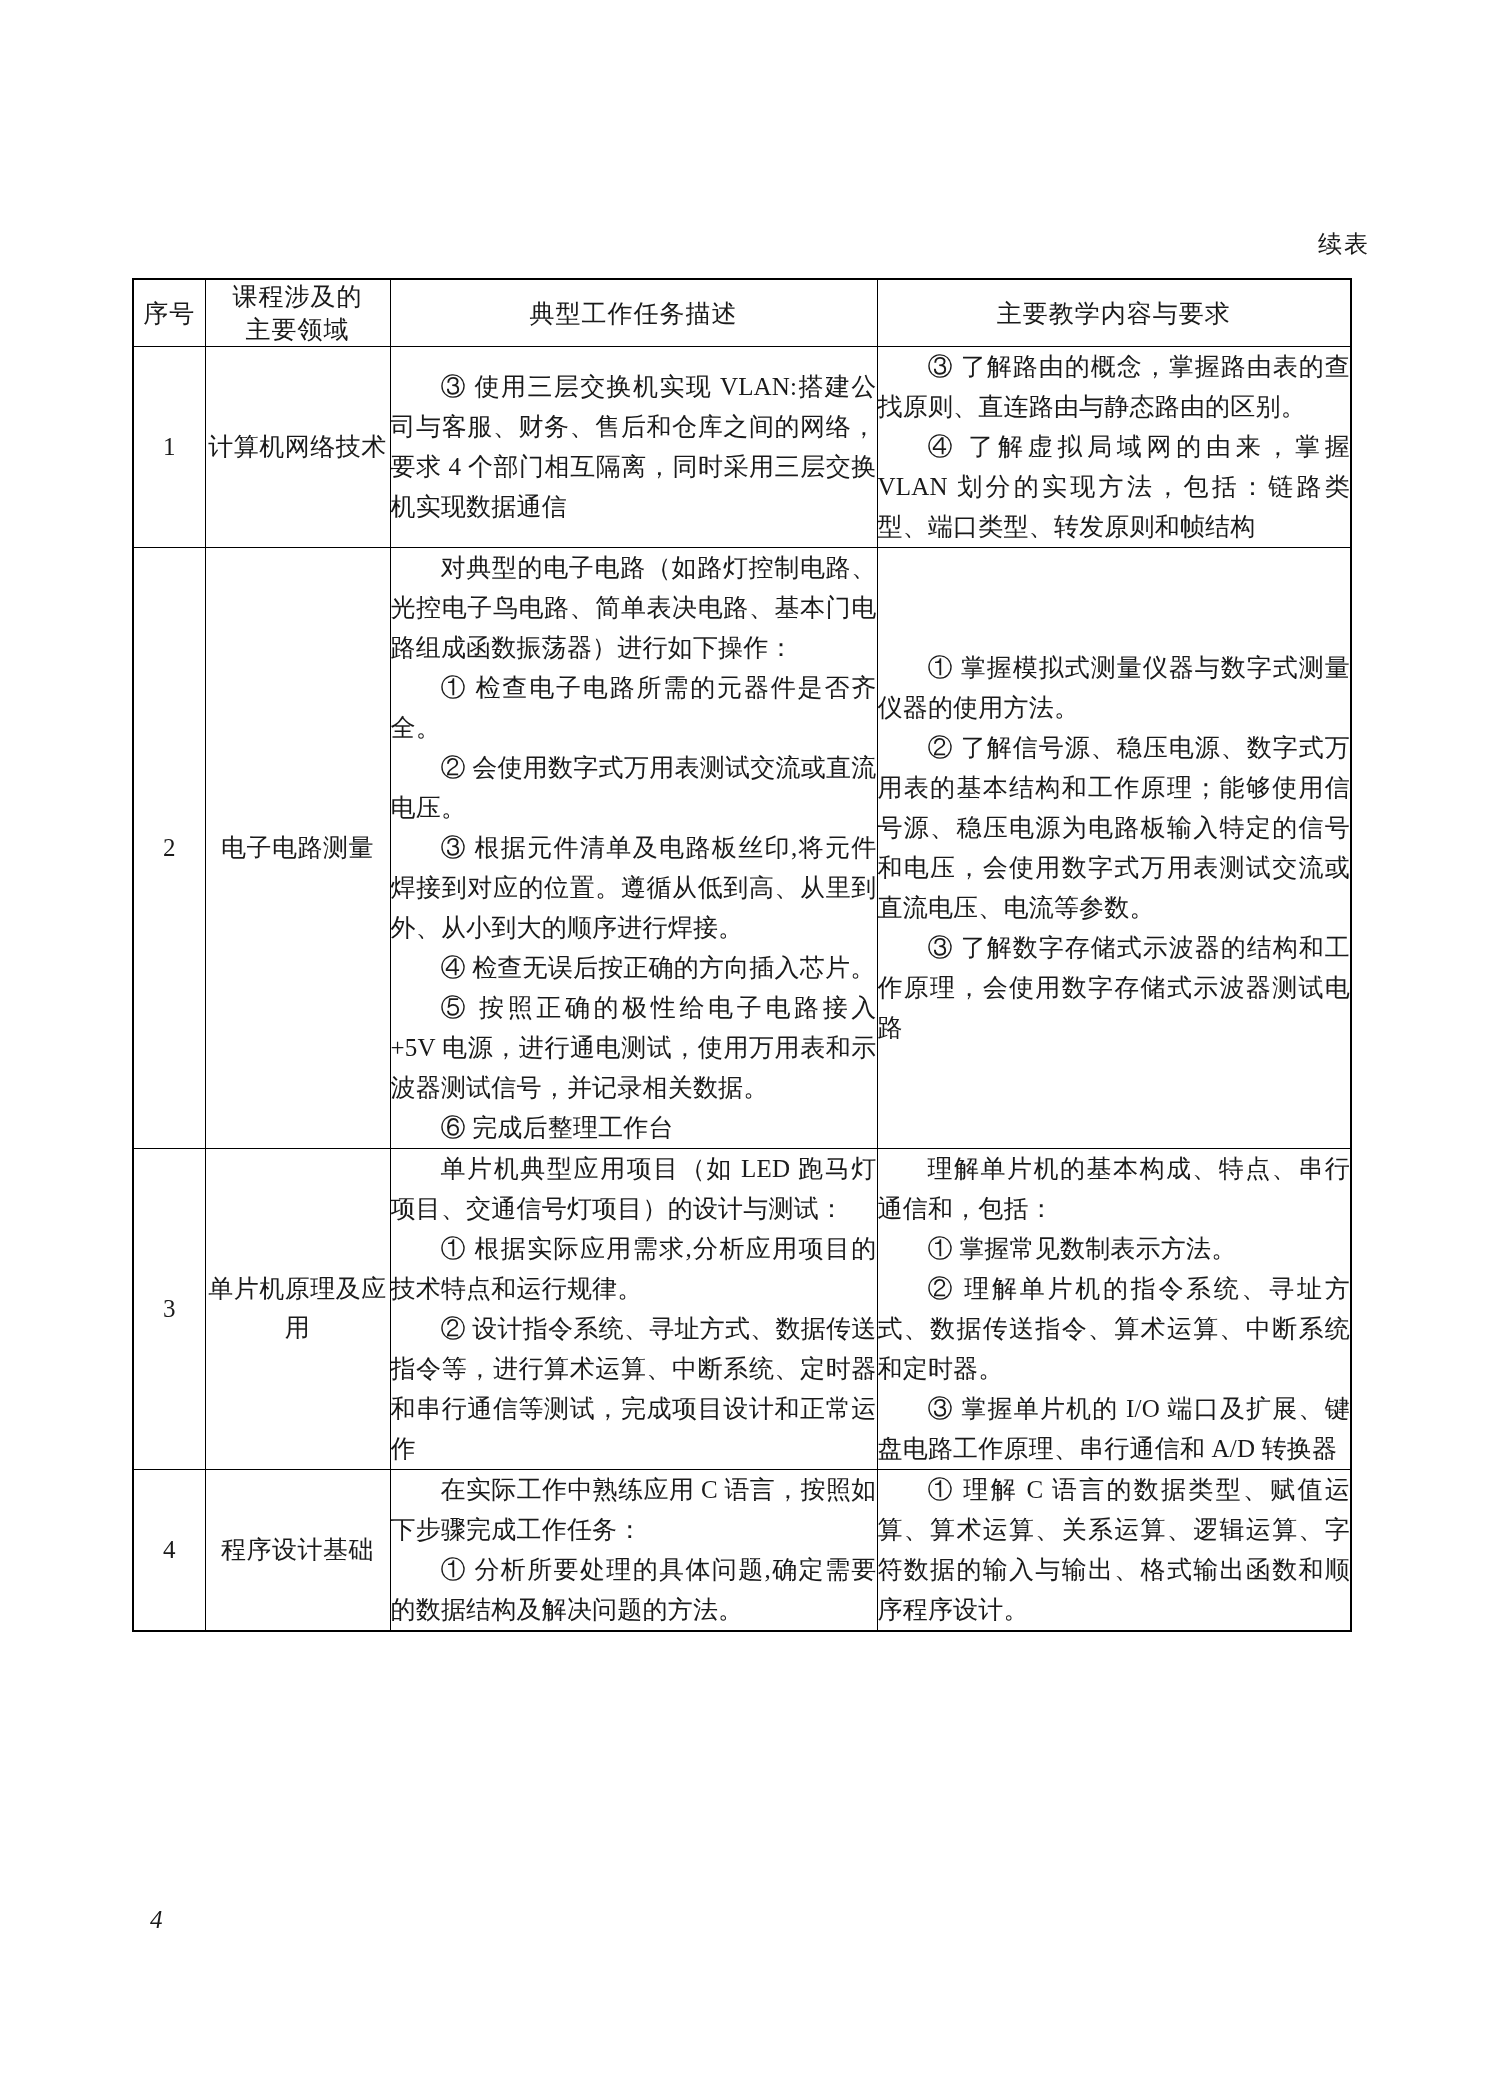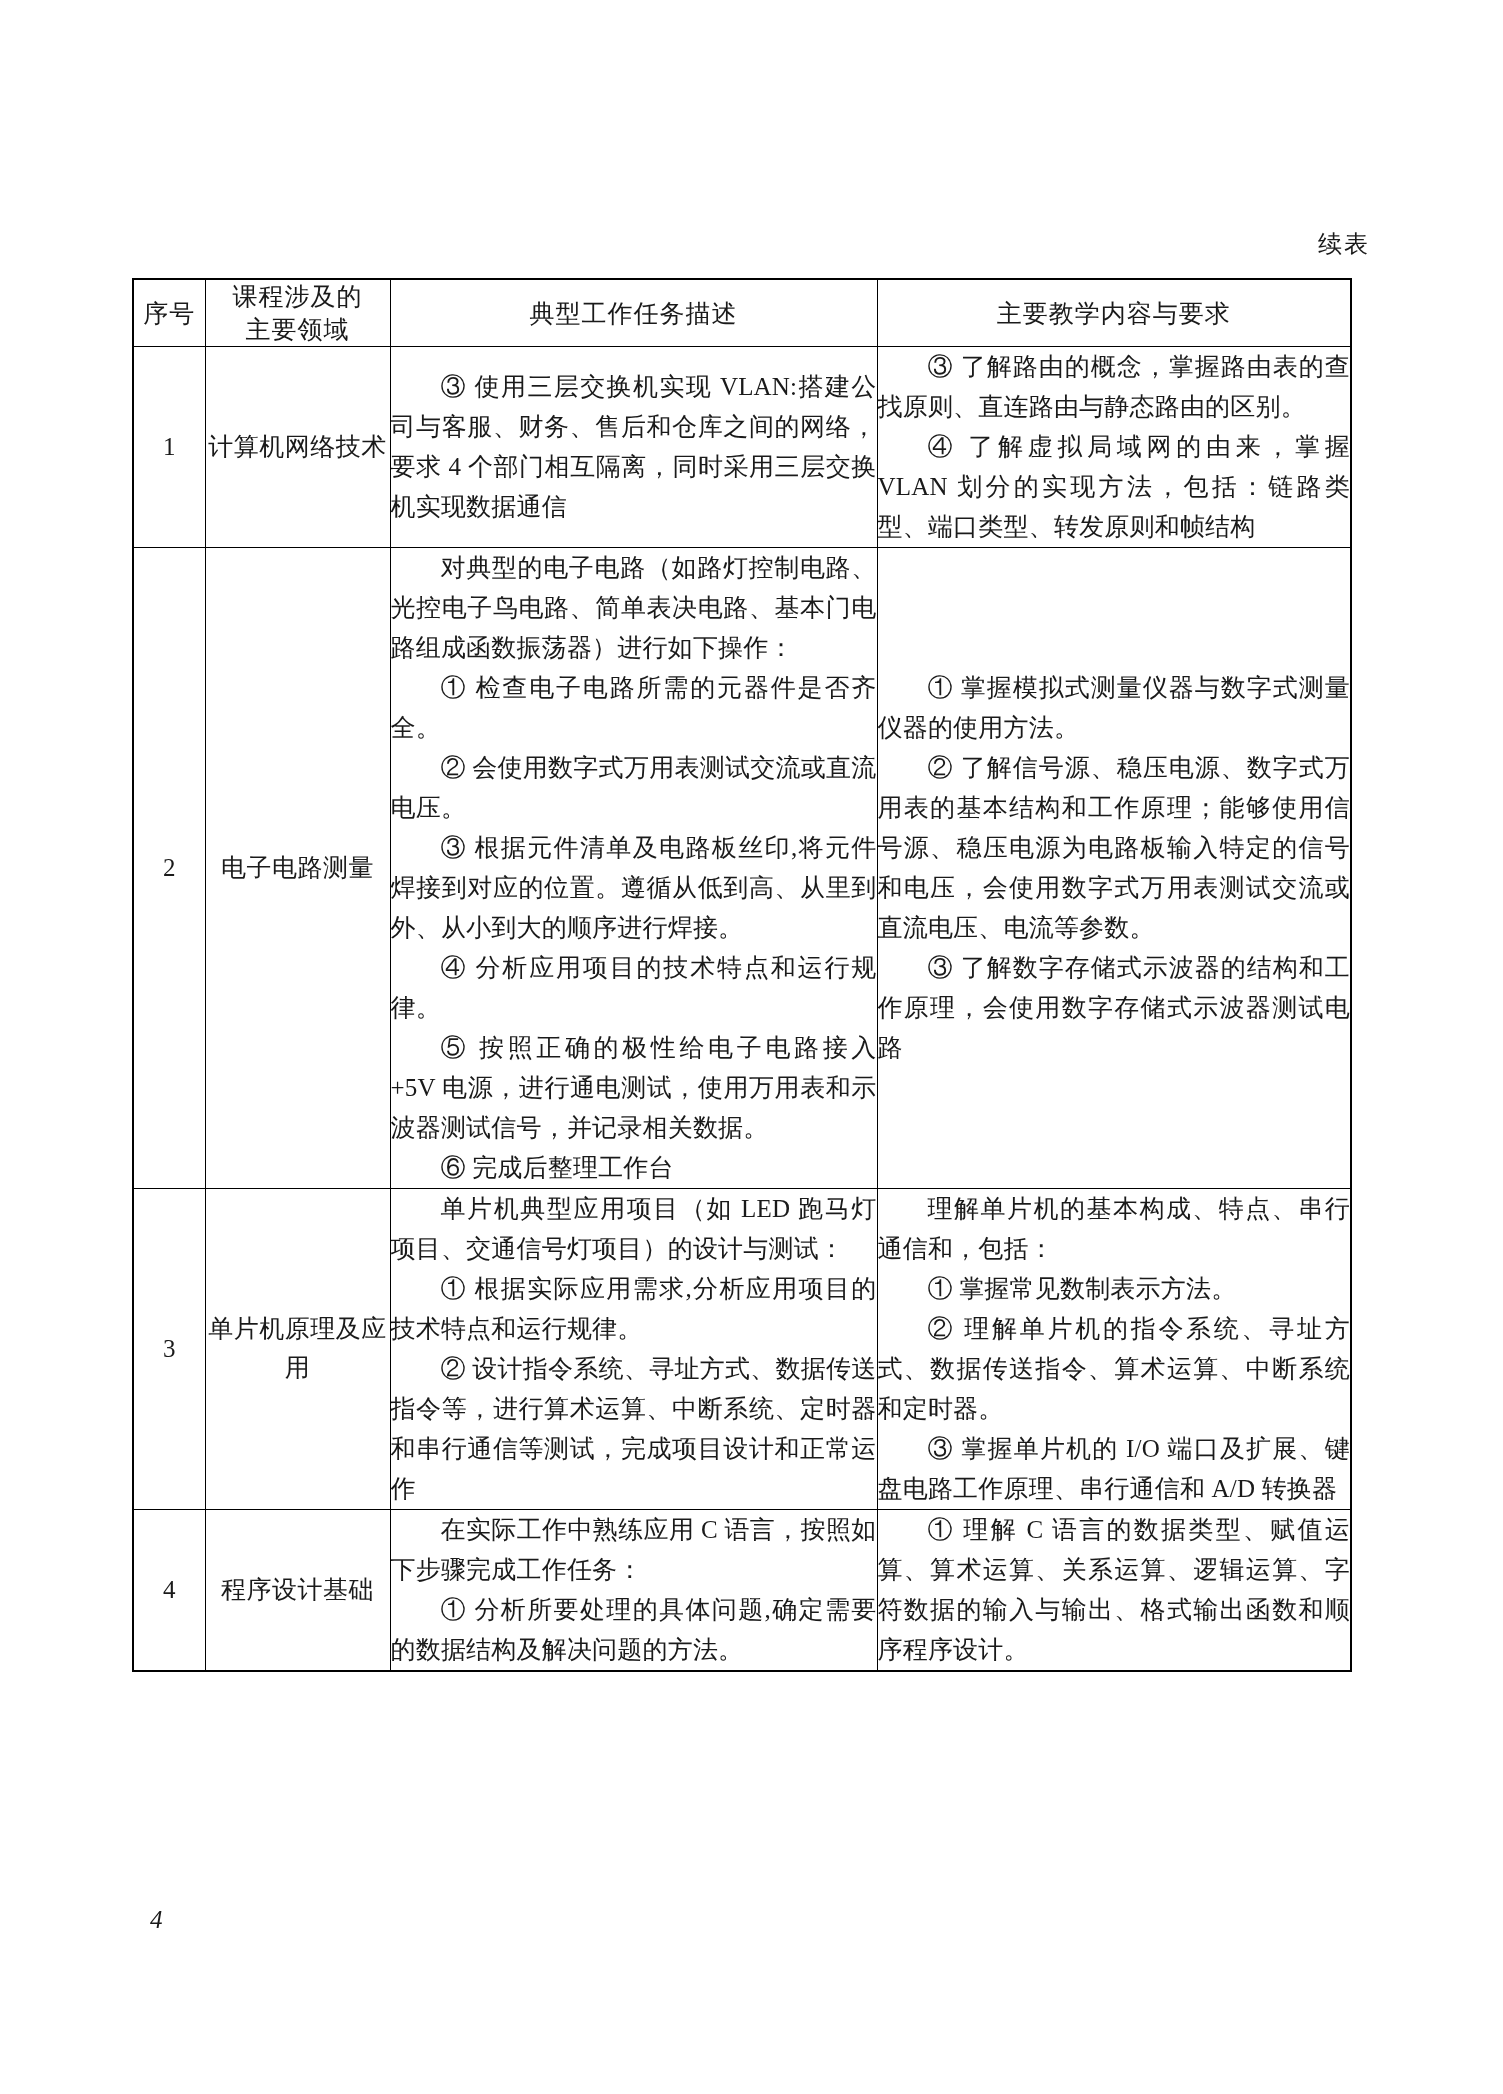--- a/index.html
+++ b/index.html
@@ -161,21 +161,21 @@
             </td>
           </tr>
           <tr>
             <td class="cell-no">2</td>
             <td class="cell-area">电子电路测量</td>
             <td class="cell-body">
               <p>对典型的电子电路（如路灯控制电路、光控电子鸟电路、简单表决电路、基本门电路组成函数振荡器）进行如下操作：</p>
               <p>① 检查电子电路所需的元器件是否齐全。</p>
               <p>② 会使用数字式万用表测试交流或直流电压。</p>
               <p>③ 根据元件清单及电路板丝印,将元件焊接到对应的位置。遵循从低到高、从里到外、从小到大的顺序进行焊接。</p>
-              <p>④ 分析应用项目的技术特点和运行规律。</p>
+              <p>④ 检查无误后按正确的方向插入芯片。</p>
               <p>⑤ 按照正确的极性给电子电路接入 +5V 电源，进行通电测试，使用万用表和示波器测试信号，并记录相关数据。</p>
               <p>⑥ 完成后整理工作台</p>
             </td>
             <td class="cell-body">
               <p>① 掌握模拟式测量仪器与数字式测量仪器的使用方法。</p>
               <p>② 了解信号源、稳压电源、数字式万用表的基本结构和工作原理；能够使用信号源、稳压电源为电路板输入特定的信号和电压，会使用数字式万用表测试交流或直流电压、电流等参数。</p>
               <p>③ 了解数字存储式示波器的结构和工作原理，会使用数字存储式示波器测试电路</p>
             </td>
           </tr>
           <tr>

